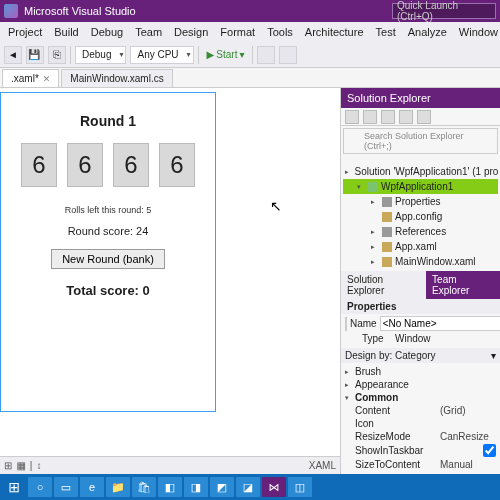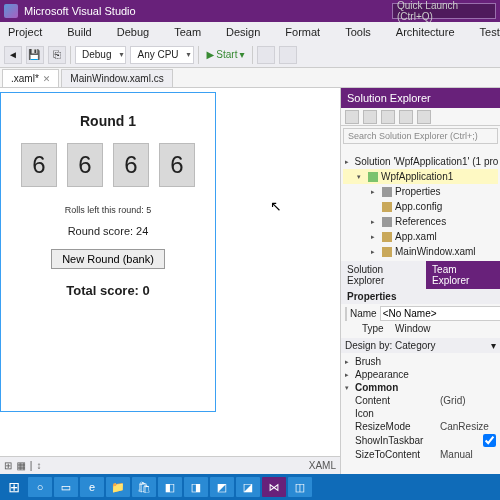--- a/index.html
+++ b/index.html
@@ -2,21 +2,21 @@
 <html><head>
 <meta charset="utf-8">
 <style>
 * { box-sizing: border-box; margin: 0; padding: 0; font-family: "Segoe UI", Arial, sans-serif; }
 body { width: 500px; height: 500px; overflow: hidden; background: #eee; font-size: 11px; color: #1e1e1e; }
 .titlebar { height: 22px; background: #68217a; color: #fff; display: flex; align-items: center; padding: 0 4px; gap: 6px; }
 .titlebar .logo { width: 14px; height: 14px; background: linear-gradient(135deg,#5c94d6,#a95fc0); border-radius: 2px; }
 .titlebar .title { font-size: 11px; }
 .titlebar .spacer { flex: 1; }
 .titlebar .ql { width: 104px; height: 16px; background: #4f1a5c; border: 1px solid #9a6fad; color: #ccc; font-size: 10px; padding: 0 4px; display: flex; align-items: center; }
-.menubar { height: 20px; background: #eeeef2; display: flex; align-items: center; padding: 0 2px; gap: 13px; font-size: 11px; color: #1e1e1e; }
+.menubar { height: 20px; background: #eeeef2; display: flex; align-items: center; padding: 0 2px; gap: 0; font-size: 11px; color: #1e1e1e; }
 .menubar span { padding: 2px 6px; cursor: default; }
 .toolbar { height: 26px; background: #eeeef2; border-bottom: 1px solid #ccc; display: flex; align-items: center; padding: 0 4px; gap: 4px; }
 .tb-btn { width: 18px; height: 18px; background: #e6e6ec; border: 1px solid #d0d0d6; display: flex; align-items: center; justify-content: center; font-size: 10px; }
 .tb-dd { height: 18px; border: 1px solid #d0d0d6; background: #fff; padding: 0 14px 0 6px; font-size: 10px; display: flex; align-items: center; position: relative; }
 .tb-dd::after { content: "▾"; position: absolute; right: 2px; font-size: 8px; color: #555; }
 .tb-sep { width: 1px; height: 18px; background: #ccc; }
 .start { color: #388a34; font-size: 10px; display: flex; align-items: center; gap: 2px; padding: 0 4px; }
 .tabbar { height: 20px; background: #f5f5f5; border-bottom: 1px solid #ccc; display: flex; align-items: flex-end; padding-left: 2px; }
 .tab { height: 18px; padding: 0 8px; font-size: 10px; background: #eeeef2; border: 1px solid #ccc; border-bottom: none; margin-right: 2px; display: flex; align-items: center; gap: 4px; }
 .tab.active { background: #fff; }
@@ -30,31 +30,31 @@
 .die { width: 36px; height: 44px; background: #d9d9d9; border: 1px solid #bbb; display: flex; align-items: center; justify-content: center; font-size: 24px; font-weight: 400; color: #222; }
 .small { font-size: 9px; color: #333; margin-top: 8px; }
 .score { font-size: 11px; margin-top: 0; }
 .bank-btn { border: 1px solid #999; background: #ededed; padding: 3px 10px; font-size: 11px; margin-top: 2px; }
 .total { font-weight: 600; font-size: 13px; margin-top: 4px; }
 .design-cursor { position: absolute; left: 270px; top: 110px; font-size: 14px; color: #000; }
 .bottom-toolbar { position: absolute; left: 0; bottom: 0; right: 0; height: 18px; background: #eeeef2; border-top: 1px solid #ccc; display: flex; align-items: center; gap: 4px; padding: 0 4px; font-size: 10px; color: #555; }
 .side { width: 160px; display: flex; flex-direction: column; background: #eeeef2; border-left: 1px solid #ccc; }
 .panel-hdr { height: 20px; background: #68217a; color: #fff; font-size: 11px; display: flex; align-items: center; padding: 0 6px; }
 .se-body { flex: 0 0 auto; background: #f6f6f6; padding: 2px; }
-.se-search { border: 1px solid #ccc; font-size: 9px; padding: 2px 4px; color: #888; margin-bottom: 10px; }
+.se-search { border: 1px solid #ccc; font-size: 9px; padding: 2px 20px; color: #888; margin-bottom: 10px; }
 .tree { font-size: 10px; line-height: 15px; }
 .tree .row { display: flex; align-items: center; gap: 3px; padding-left: 2px; white-space: nowrap; overflow: hidden; }
 .tree .i1 { padding-left: 14px; } .tree .i2 { padding-left: 28px; }
 .tri { font-size: 7px; color: #555; width: 8px; display: inline-block; }
 .ico { width: 10px; height: 10px; display: inline-block; }
 .ico.sln { background: #b185c4; border-radius: 2px; }
 .ico.proj { background: #7cc36e; }
 .ico.wr { background: #999; }
 .ico.fi { background: #c9a85a; }
-.tree .sel { background: #fef9c3; }
+.tree .sel { background: #84cc16; }
 .side-tabs { display: flex; font-size: 10px; }
 .side-tabs div { padding: 3px 6px; background: #eeeef2; }
 .side-tabs .act { background: #68217a; color: #fff; }
 .props { flex: 1; background: #f6f6f6; display: flex; flex-direction: column; font-size: 10px; }
 .props-hdr { background: #eeeef2; padding: 2px 6px; font-weight: 600; }
 .props-top { padding: 2px 4px; }
 .prow { display: flex; align-items: center; gap: 3px; margin-bottom: 2px; }
 .prow label { width: 30px; }
 .prow input { flex: 1; border: 1px solid #ccc; font-size: 10px; padding: 1px 2px; height: 15px; }
 .props-arrange { background: #eeeef2; padding: 2px 4px; display: flex; justify-content: space-between; }

